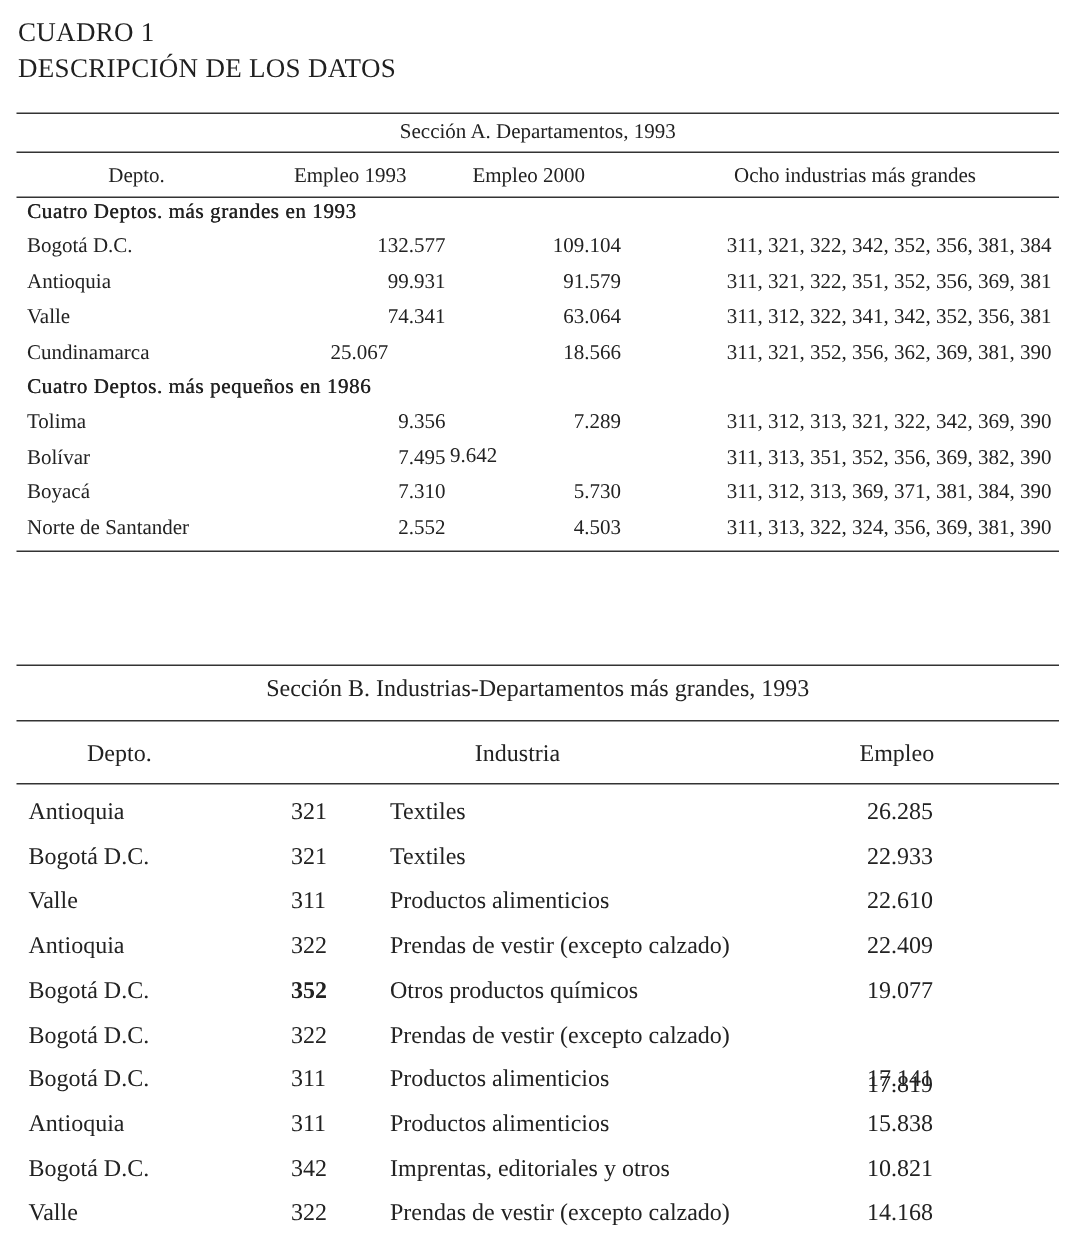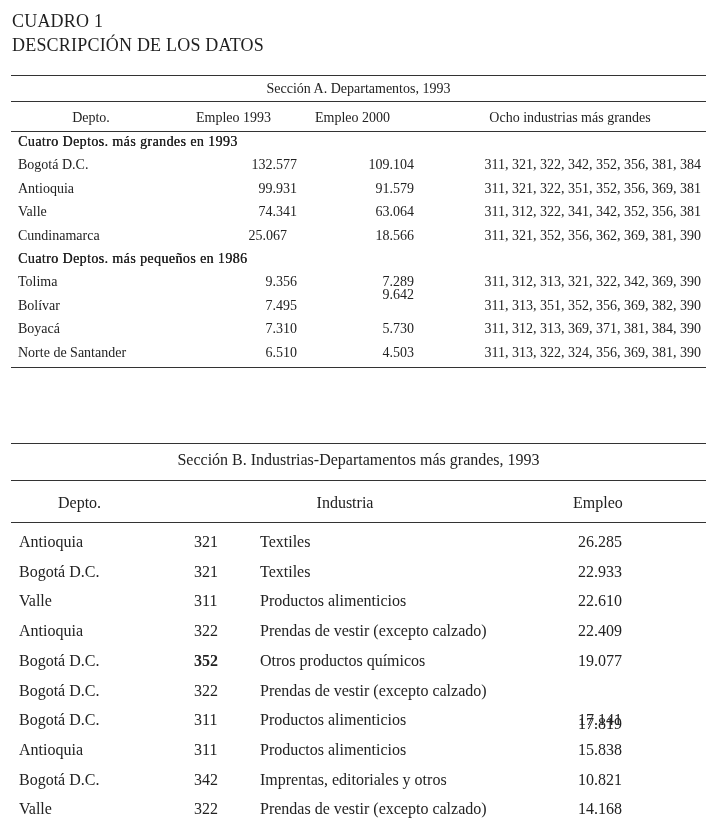--- a/index.html
+++ b/index.html
@@ -46,46 +46,46 @@
       <div class="txt" style="left: 443px; width: 258px; text-align: right; top: 180.8px;">311, 321, 322, 351, 352, 356, 369, 381</div>
     </div>
     <div>
       <div class="txt" style="left: 18px; top: 204.2px;">Valle</div>
       <div class="txt" style="left: 170px; width: 127px; text-align: right; top: 204.2px;">74.341</div>
       <div class="txt" style="left: 300px; width: 114px; text-align: right; top: 204.2px;">63.064</div>
       <div class="txt" style="left: 443px; width: 258px; text-align: right; top: 204.2px;">311, 312, 322, 341, 342, 352, 356, 381</div>
     </div>
     <div>
       <div class="txt" style="left: 18px; top: 227.6px;">Cundinamarca</div>
-      <div class="txt" style="left: 160px; width: 127px; text-align: right; top: 227.6px;">25.067</div>
+      <div class="txt" style="left: 176px; width: 127px; text-align: center; top: 227.6px;">25.067</div>
       <div class="txt" style="left: 300px; width: 114px; text-align: right; top: 227.6px;">18.566</div>
       <div class="txt" style="left: 443px; width: 258px; text-align: right; top: 227.6px;">311, 321, 352, 356, 362, 369, 381, 390</div>
     </div>
     <div class="txt bold" style="left: 18px; top: 251px; font-weight: normal; letter-spacing: 0.4px; text-shadow: rgb(34, 34, 34) 0.3px 0px 0px;">Cuatro Deptos. más pequeños en 1986</div>
     <div>
       <div class="txt" style="left: 18px; top: 274.4px;">Tolima</div>
       <div class="txt" style="left: 170px; width: 127px; text-align: right; top: 274.4px;">9.356</div>
       <div class="txt" style="left: 300px; width: 114px; text-align: right; top: 274.4px;">7.289</div>
       <div class="txt" style="left: 443px; width: 258px; text-align: right; top: 274.4px;">311, 312, 313, 321, 322, 342, 369, 390</div>
     </div>
     <div>
       <div class="txt" style="left: 18px; top: 297.8px;">Bolívar</div>
       <div class="txt" style="left: 170px; width: 127px; text-align: right; top: 297.8px;">7.495</div>
-      <div class="txt" style="left: 300px; width: 114px; text-align: right; top: 287px;">9.642</div>
+      <div class="txt" style="left: 300px; width: 114px; top: 297px;">9.642</div>
       <div class="txt" style="left: 443px; width: 258px; text-align: right; top: 297.8px;">311, 313, 351, 352, 356, 369, 382, 390</div>
     </div>
     <div>
       <div class="txt" style="left: 18px; top: 321.2px;">Boyacá</div>
       <div class="txt" style="left: 170px; width: 127px; text-align: right; top: 321.2px;">7.310</div>
       <div class="txt" style="left: 300px; width: 114px; text-align: right; top: 321.2px;">5.730</div>
       <div class="txt" style="left: 443px; width: 258px; text-align: right; top: 321.2px;">311, 312, 313, 369, 371, 381, 384, 390</div>
     </div>
     <div>
       <div class="txt" style="left: 18px; top: 344.6px;">Norte de Santander</div>
-      <div class="txt" style="left: 170px; width: 127px; text-align: right; top: 344.6px;">6.510</div>
+      <div class="txt" style="left: 170px; width: 127px; text-align: right; top: 344.6px;">2.552</div>
       <div class="txt" style="left: 300px; width: 114px; text-align: right; top: 344.6px;">4.503</div>
       <div class="txt" style="left: 443px; width: 258px; text-align: right; top: 344.6px;">311, 313, 322, 324, 356, 369, 381, 390</div>
     </div>
   </div>
 
 <div class="rule" style="top:367px"></div>
 
 <div class="rule" style="top:443px"></div>
 <div class="txt c big" style="left:11px;width:695px;top:451px">Sección B. Industrias-Departamentos más grandes, 1993</div>
 <div class="rule" style="top:480px"></div>

